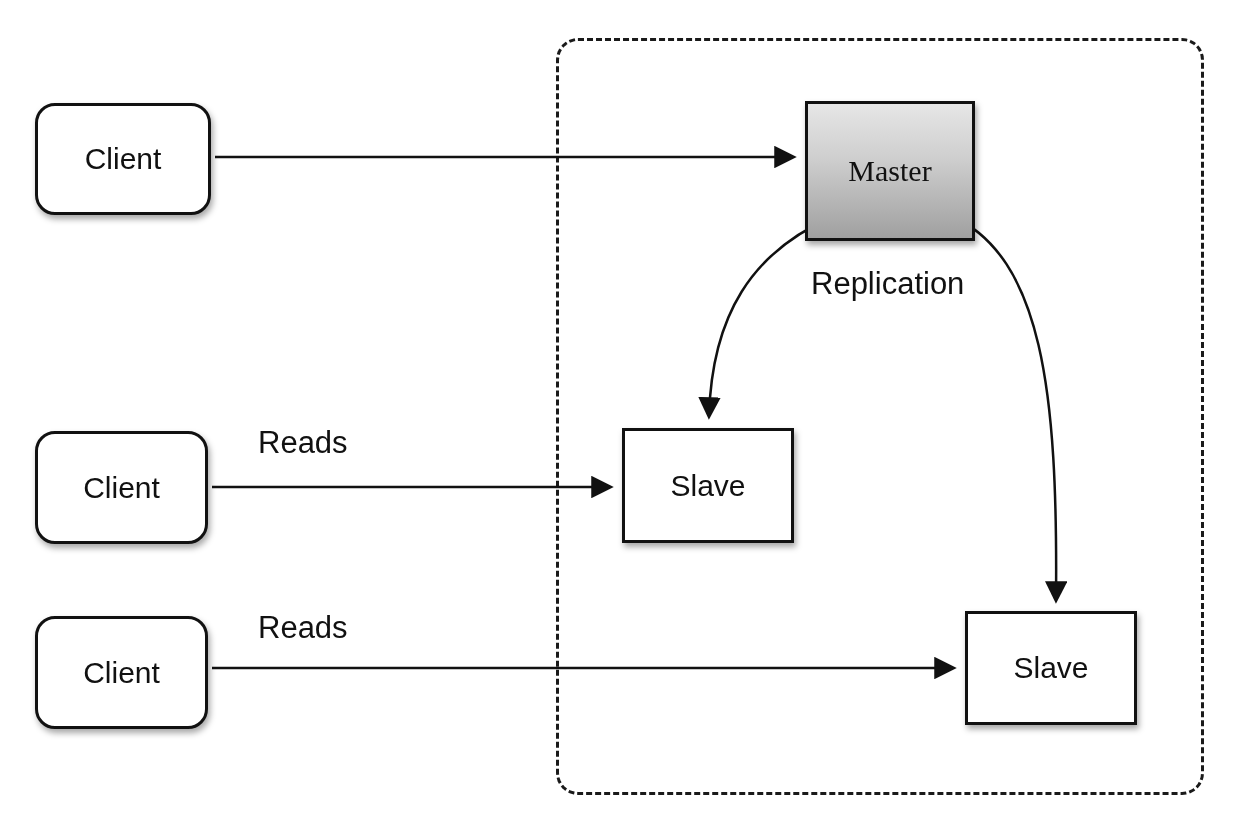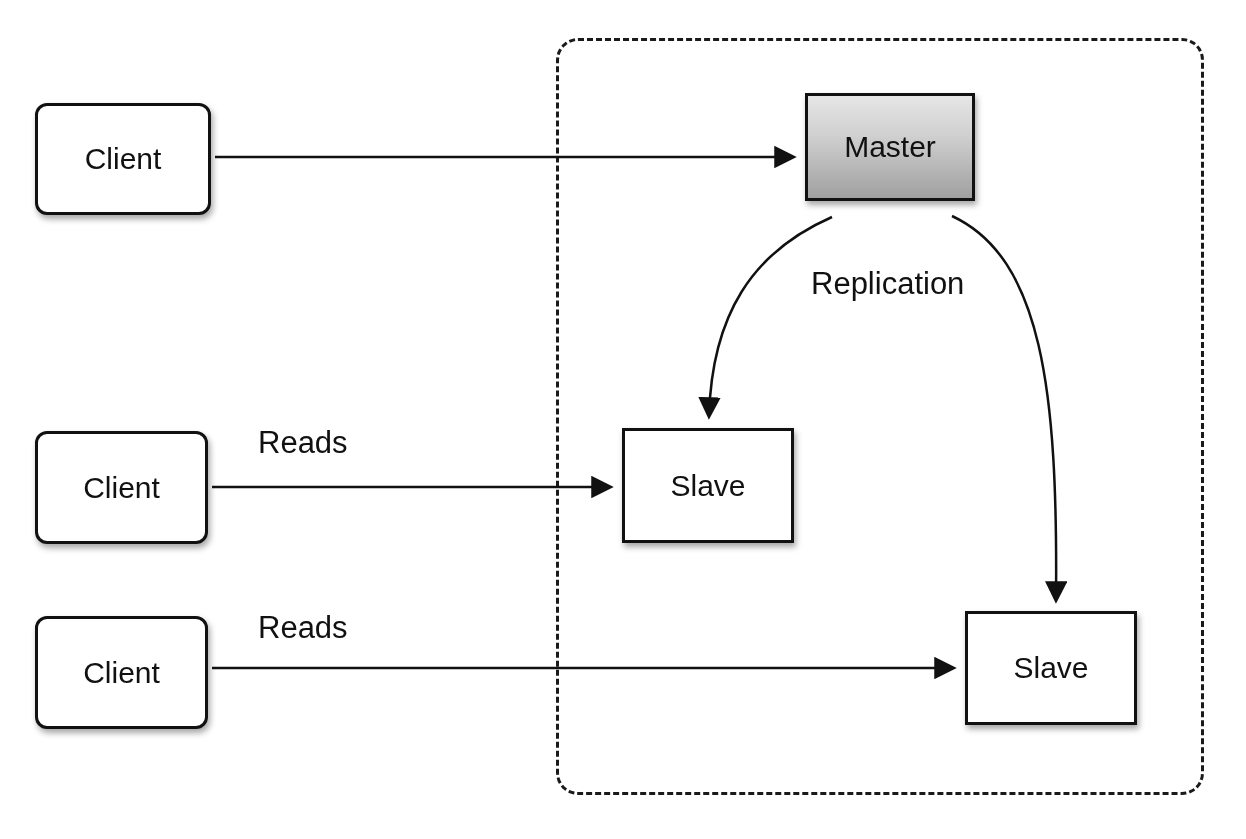--- a/index.html
+++ b/index.html
@@ -30,27 +30,28 @@
       display: flex;
       align-items: center;
       justify-content: center;
       font-size: 30px;
       line-height: 1;
       color: #111;
       background: #ffffff;
       border: 3px solid #111;
       box-shadow: 2px 4px 6px rgba(0,0,0,0.35);
     }
-    .client { border-radius: 12px; }
+    .client { border-radius: 20px; }
     .client-1 { left: 35px;  top: 103px; width: 176px; height: 112px; }
     .client-2 { left: 35px;  top: 431px; width: 173px; height: 113px; }
     .client-3 { left: 35px;  top: 616px; width: 173px; height: 113px; }
     .master {
-      left: 805px; top: 93px; width: 170px; height: 108px;
+      left: 805px; top: 101px; width: 170px; height: 140px;
       background: linear-gradient(to bottom, #e6e6e6 0%, #cfcfcf 40%, #a0a0a0 100%);
+      font-family: Liberation Serif, serif;
     }
     .slave-1 { left: 622px; top: 428px; width: 172px; height: 115px; }
     .slave-2 { left: 965px; top: 611px; width: 172px; height: 114px; }
     .edge-label {
       position: absolute;
       font-size: 31px;
       line-height: 1.1;
       color: #111;
       white-space: nowrap;
     }

